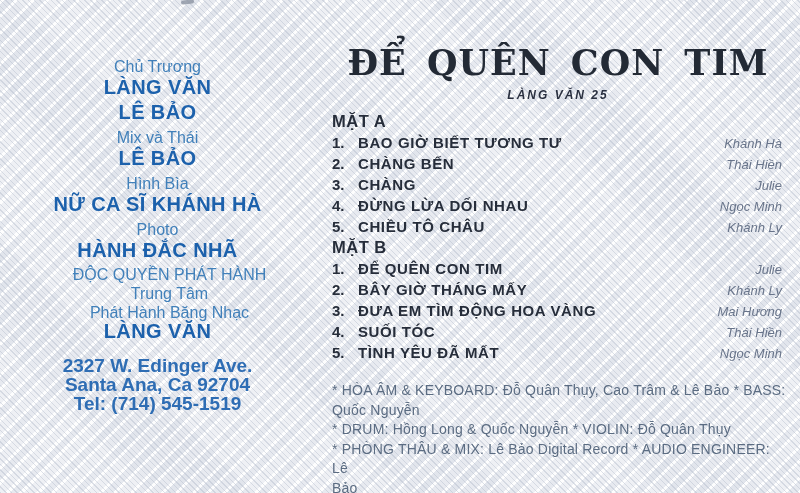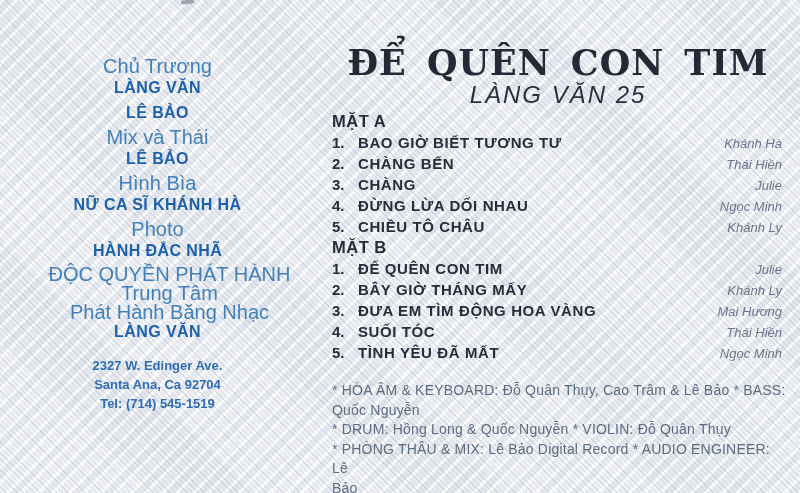--- a/index.html
+++ b/index.html
@@ -12,36 +12,36 @@
       repeating-linear-gradient(45deg, rgba(170,179,196,0.38) 0 1px, rgba(255,255,255,0) 1px 4px),
       repeating-linear-gradient(135deg, rgba(255,255,255,0.88) 0 3px, rgba(201,208,221,0.30) 3px 10px, rgba(255,255,255,0.88) 10px 13px, rgba(201,208,221,0.13) 13px 22px),
       repeating-linear-gradient(45deg, rgba(255,255,255,0) 0 110px, rgba(196,203,217,0.16) 110px 180px);
     font-family:"Liberation Sans","DejaVu Sans",sans-serif;
   }
   .speck{position:absolute;left:181px;top:0;width:13px;height:4px;background:#8f98a6;border-radius:2px;transform:rotate(-6deg);opacity:.85;}
 
   
   .left-col{position:absolute;left:5px;top:56px;width:305px;text-align:center;}
   .pair{margin-bottom:4px;}
-  .clabel{font-size:20px;line-height:21px;color:#4180ba;}
-  .cvalue{font-size:16px;line-height:21px;font-weight:bold;letter-spacing:.4px;color:#1c61ac;}
+  .clabel{font-size:16px;line-height:21px;color:#4180ba;}
+  .cvalue{font-size:20px;line-height:21px;font-weight:bold;letter-spacing:.4px;color:#1c61ac;}
   .dist-block{margin-top:2px;}
   .dist-block .clabel{line-height:19px;padding-left:24px;}
   .dist-block .cvalue{line-height:19px;}
   .address-block{margin-top:15px;}
-  .addr{font-size:13px;line-height:19px;font-weight:bold;color:#2e6db4;}
+  .addr{font-size:19px;line-height:19px;font-weight:bold;color:#2e6db4;}
 
   
   .title-block{position:absolute;left:330px;top:42px;width:456px;text-align:center;}
   .album-title{
     font-family:"DejaVu Serif","Liberation Serif",serif;
     font-weight:bold;font-size:35px;line-height:42px;
     color:#232a35;letter-spacing:1px;word-spacing:7px;white-space:nowrap;
   }
-  .album-subtitle{font-weight:normal;font-style:italic;font-size:24px;line-height:22px;color:#2a3040;letter-spacing:2px;}
+  .album-subtitle{font-weight:bold;font-style:italic;font-size:12px;line-height:22px;color:#2a3040;letter-spacing:2px;}
 
   
   .tracklist{position:absolute;left:332px;top:111px;width:452px;}
   .side-heading{font-weight:bold;font-size:16.5px;height:21px;line-height:21px;color:#262d3a;letter-spacing:.5px;}
   .track-row{display:flex;align-items:baseline;height:21px;line-height:21px;}
   .tnum{width:26px;flex:0 0 26px;font-weight:bold;font-size:15px;color:#262d3a;}
   .ttitle{font-weight:bold;font-size:15px;letter-spacing:.6px;color:#262d3a;white-space:nowrap;}
   .tartist{margin-left:auto;font-style:italic;font-size:13px;color:#68748a;padding-right:2px;white-space:nowrap;}
 
   

